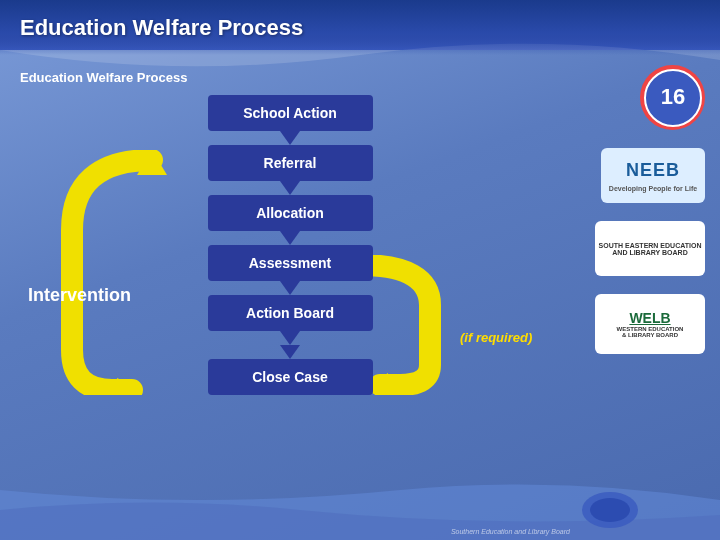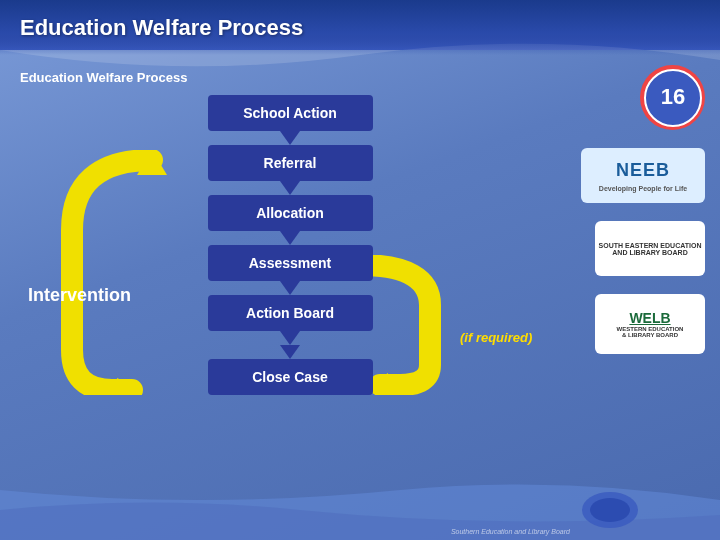--- a/index.html
+++ b/index.html
@@ -265,21 +265,21 @@
 
 <div class="logo-area">
 
   <div class="logo-box" style="border-radius:50%;width:65px;height:65px;background:#ef4444;">
     <svg viewBox="0 0 60 60" width="60" height="60">
       <circle cx="30" cy="30" r="28" fill="#3a5abf" stroke="white" stroke-width="2"></circle>
       <text x="30" y="36" text-anchor="middle" fill="white" font-size="22" font-weight="bold">16</text>
     </svg>
   </div>
 
-  <div class="logo-box" style="background:#ddeeff;width:124px;height:55px;flex-direction:column;gap:2px;">
+  <div class="logo-box" style="background:#ddeeff;width:104px;height:55px;flex-direction:column;gap:2px;">
     <div class="neeb-logo">NEEB</div>
     <div class="neeb-sub">Developing People for Life</div>
   </div>
 
   <div class="logo-box" style="background:white;width:110px;height:55px;flex-direction:column;gap:1px;">
     <div style="font-size:7px;font-weight:bold;color:#333;text-align:center;">SOUTH EASTERN EDUCATION<br>AND LIBRARY BOARD</div>
   </div>
 
   <div class="logo-box" style="background:white;width:110px;height:60px;flex-direction:column;gap:1px;">
     <div class="welb-logo-text">

